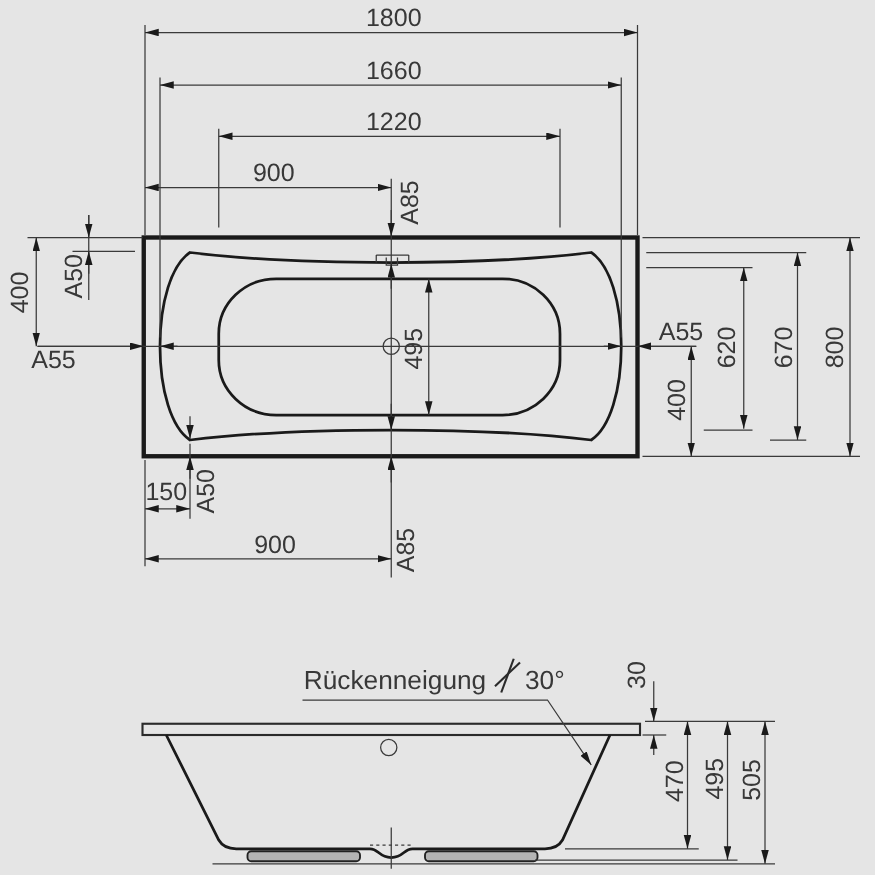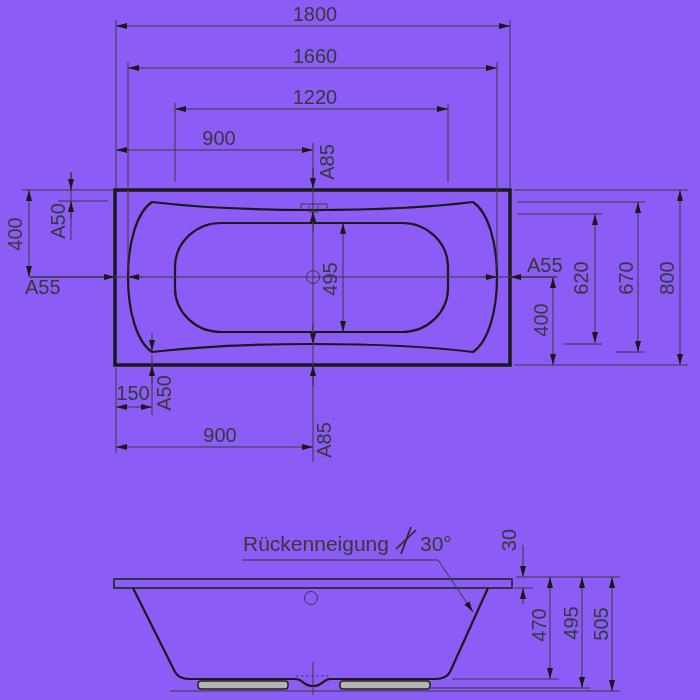--- a/index.html
+++ b/index.html
@@ -1,16 +1,16 @@
 <!DOCTYPE html>
 <html><head>
 <meta charset="utf-8">
 <style>
   html,body{margin:0;padding:0;background:#ffffff;}
-  .canvas{width:700px;height:700px;background:#8b5cf6;position:relative;overflow:hidden;}
+  .canvas{width:700px;height:700px;background:#e5e5e5;position:relative;overflow:hidden;}
   svg{display:block;}
   .thick{fill:none;stroke:#1a1a1a;stroke-width:3.5;}
   .med{fill:none;stroke:#1a1a1a;stroke-width:2.2;}
   .thin{fill:none;stroke:#3a3a3a;stroke-width:1;}
   .sym{fill:none;stroke:#2a2a2a;stroke-width:1.7;}
   .dimtext{font-family:"Liberation Sans","DejaVu Sans",sans-serif;font-size:20px;fill:#383838;}
   .bigtext{font-family:"Liberation Sans","DejaVu Sans",sans-serif;font-size:21px;fill:#383838;}
   .foot{fill:#b4b4b4;stroke:#222222;stroke-width:1.5;}
 </style>
 </head>

